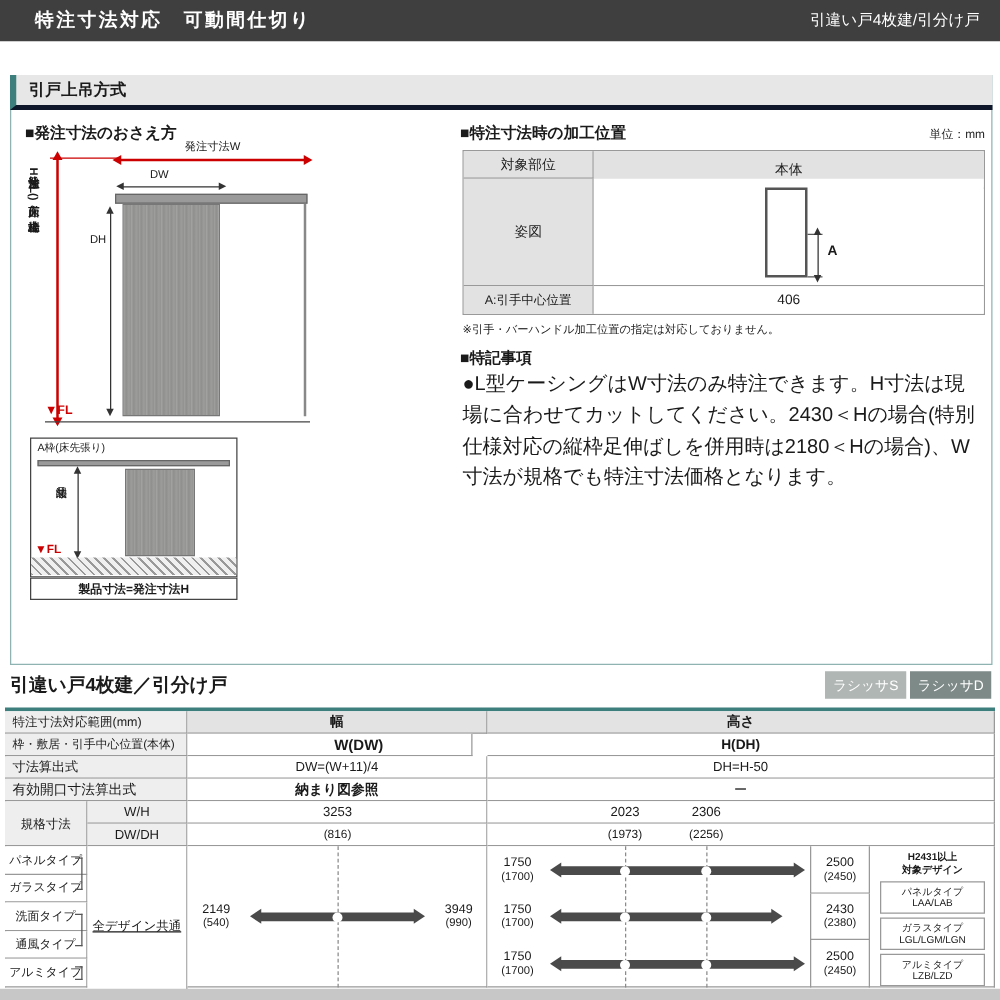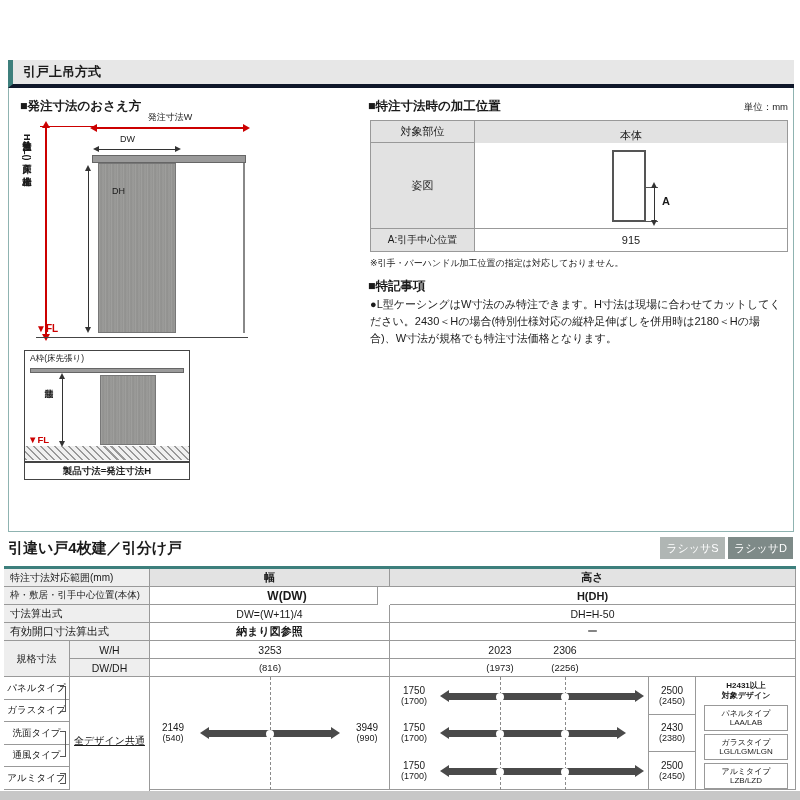--- a/index.html
+++ b/index.html
@@ -74,37 +74,41 @@
   .brk{position:absolute;width:6px;border:1px solid #555;border-left:none;box-sizing:border-box;}
   .tab{position:absolute;height:22px;width:65px;color:#fff;font-size:11px;
        display:flex;align-items:center;justify-content:center;}
   .smtxt{font-size:9px;}
 </style>
 </head>
 <body>
 
 <div class="page">
 
+  <div class="abs topbar">
+    <span class="tl">特注寸法対応　可動間仕切り</span>
+    <span class="tr">引違い戸4枚建/引分け戸</span>
+  </div>
 
   <div class="abs sec1"></div>
   <div class="abs sec1head">
     <span>引戸上吊方式</span>
   </div>
 
   <div class="abs h2x" style="left:20px;top:98px;">■発注寸法のおさえ方</div>
 
   <div class="abs smtxt" style="left:110px;top:111px;width:120px;text-align:center;">発注寸法W</div>
   <div class="arr-h" style="left:96px;top:127px;width:148px;"></div>
   <div class="abs smtxt" style="left:120px;top:134px;">DW</div>
   <div class="tarr-h" style="left:98px;top:149px;width:78px;"></div>
   <div class="abs" style="left:92px;top:155px;width:154px;height:8px;background:#9a9a9a;border:1px solid #666;box-sizing:border-box;"></div>
   <div class="abs wood" style="left:98px;top:163px;width:78px;height:170px;"></div>
   <div class="abs" style="left:243px;top:163px;width:2px;height:170px;background:#888;"></div>
   <div class="tarr-v" style="left:88px;top:170px;height:158px;"></div>
-  <div class="abs smtxt" style="left:72px;top:186px;margin-left:40px;">DH</div>
+  <div class="abs smtxt" style="left:72px;top:186px;">DH</div>
   <div class="abs" style="left:40px;top:126px;width:56px;height:1px;background:#c00;"></div>
   <div class="arr-v" style="left:45px;top:127px;height:208px;"></div>
   <div class="abs vtext b" style="left:20px;top:134px;height:200px;font-size:9px;">発注寸法H:FL(床面)～上枠上端</div>
   <div class="abs red b" style="left:36px;top:323px;font-size:10px;">▼FL</div>
   <div class="abs" style="left:36px;top:337px;width:212px;height:1px;background:#444;"></div>
 
   <div class="abs" style="left:24px;top:350px;width:166px;height:112px;border:1px solid #444;box-sizing:border-box;background:#fff;"></div>
   <div class="abs" style="left:30px;top:353px;font-size:8.5px;">A枠(床先張り)</div>
   <div class="abs" style="left:30px;top:368px;width:154px;height:5px;background:#9a9a9a;border:1px solid #666;box-sizing:border-box;"></div>
   <div class="abs wood" style="left:100px;top:375px;width:56px;height:70px;"></div>
@@ -122,27 +126,27 @@
     <div class="pcell pgray" style="left:104px;top:0;width:312px;height:30px;border-right:none;">本体</div>
     <div class="pcell pgray" style="left:0;top:22px;width:104px;height:86px;">姿図</div>
     <div class="pcell" style="left:104px;top:22px;width:312px;height:86px;border-right:none;position:absolute;">
       <div style="position:absolute;left:137px;top:7px;width:30px;height:68px;border:2px solid #555;box-sizing:content-box;"></div>
       <div style="position:absolute;left:171px;top:44px;width:12px;height:1px;background:#555;"></div>
       <div style="position:absolute;left:171px;top:78px;width:12px;height:1px;background:#555;"></div>
       <div class="tarr-v" style="left:179px;top:44px;height:34px;"></div>
       <div style="position:absolute;left:187px;top:52px;font-size:11px;font-weight:bold;">A</div>
     </div>
     <div class="pcell pgray" style="left:0;top:108px;width:104px;height:22px;border-bottom:none;font-size:10px;">A:引手中心位置</div>
-    <div class="pcell" style="left:104px;top:108px;width:312px;height:22px;border-right:none;border-bottom:none;">915</div>
+    <div class="pcell" style="left:104px;top:108px;width:312px;height:22px;border-right:none;border-bottom:none;">406</div>
   </div>
 
   <div class="abs" style="left:370px;top:257px;font-size:9px;">※引手・バーハンドル加工位置の指定は対応しておりません。</div>
 
   <div class="abs h2x" style="left:368px;top:278px;">■特記事項</div>
-  <div class="abs" style="left:370px;top:296px;width:412px;font-size:11px;line-height:1.55;">●L型ケーシングはW寸法のみ特注できます。H寸法は現場に合わせてカットしてください。2430＜Hの場合(特別仕様対応の縦枠足伸ばしを併用時は2180＜Hの場合)、W寸法が規格でも特注寸法価格となります。</div>
+  <div class="abs" style="left:370px;top:296px;width:412px;font-size:16px;line-height:1.55;">●L型ケーシングはW寸法のみ特注できます。H寸法は現場に合わせてカットしてください。2430＜Hの場合(特別仕様対応の縦枠足伸ばしを併用時は2180＜Hの場合)、W寸法が規格でも特注寸法価格となります。</div>
 
   <div class="abs b" style="left:8px;top:539px;font-size:15px;">引違い戸4枚建／引分け戸</div>
   <div class="tab" style="left:660px;top:537px;background:#b0b6b4;">ラシッサS</div>
   <div class="tab" style="left:728px;top:537px;background:#7e8a88;">ラシッサD</div>
 
   <div class="abs stab">
     <div style="position:absolute;left:0;top:0;width:792px;height:3px;background:#3d7f7c;"></div>
     <div style="position:absolute;left:0;top:3px;width:1px;height:221px;background:#999;"></div>
 
     <div class="cell hd lab" style="left:0;top:3px;width:146px;height:18px;font-size:10px;">特注寸法対応範囲(mm)</div>

